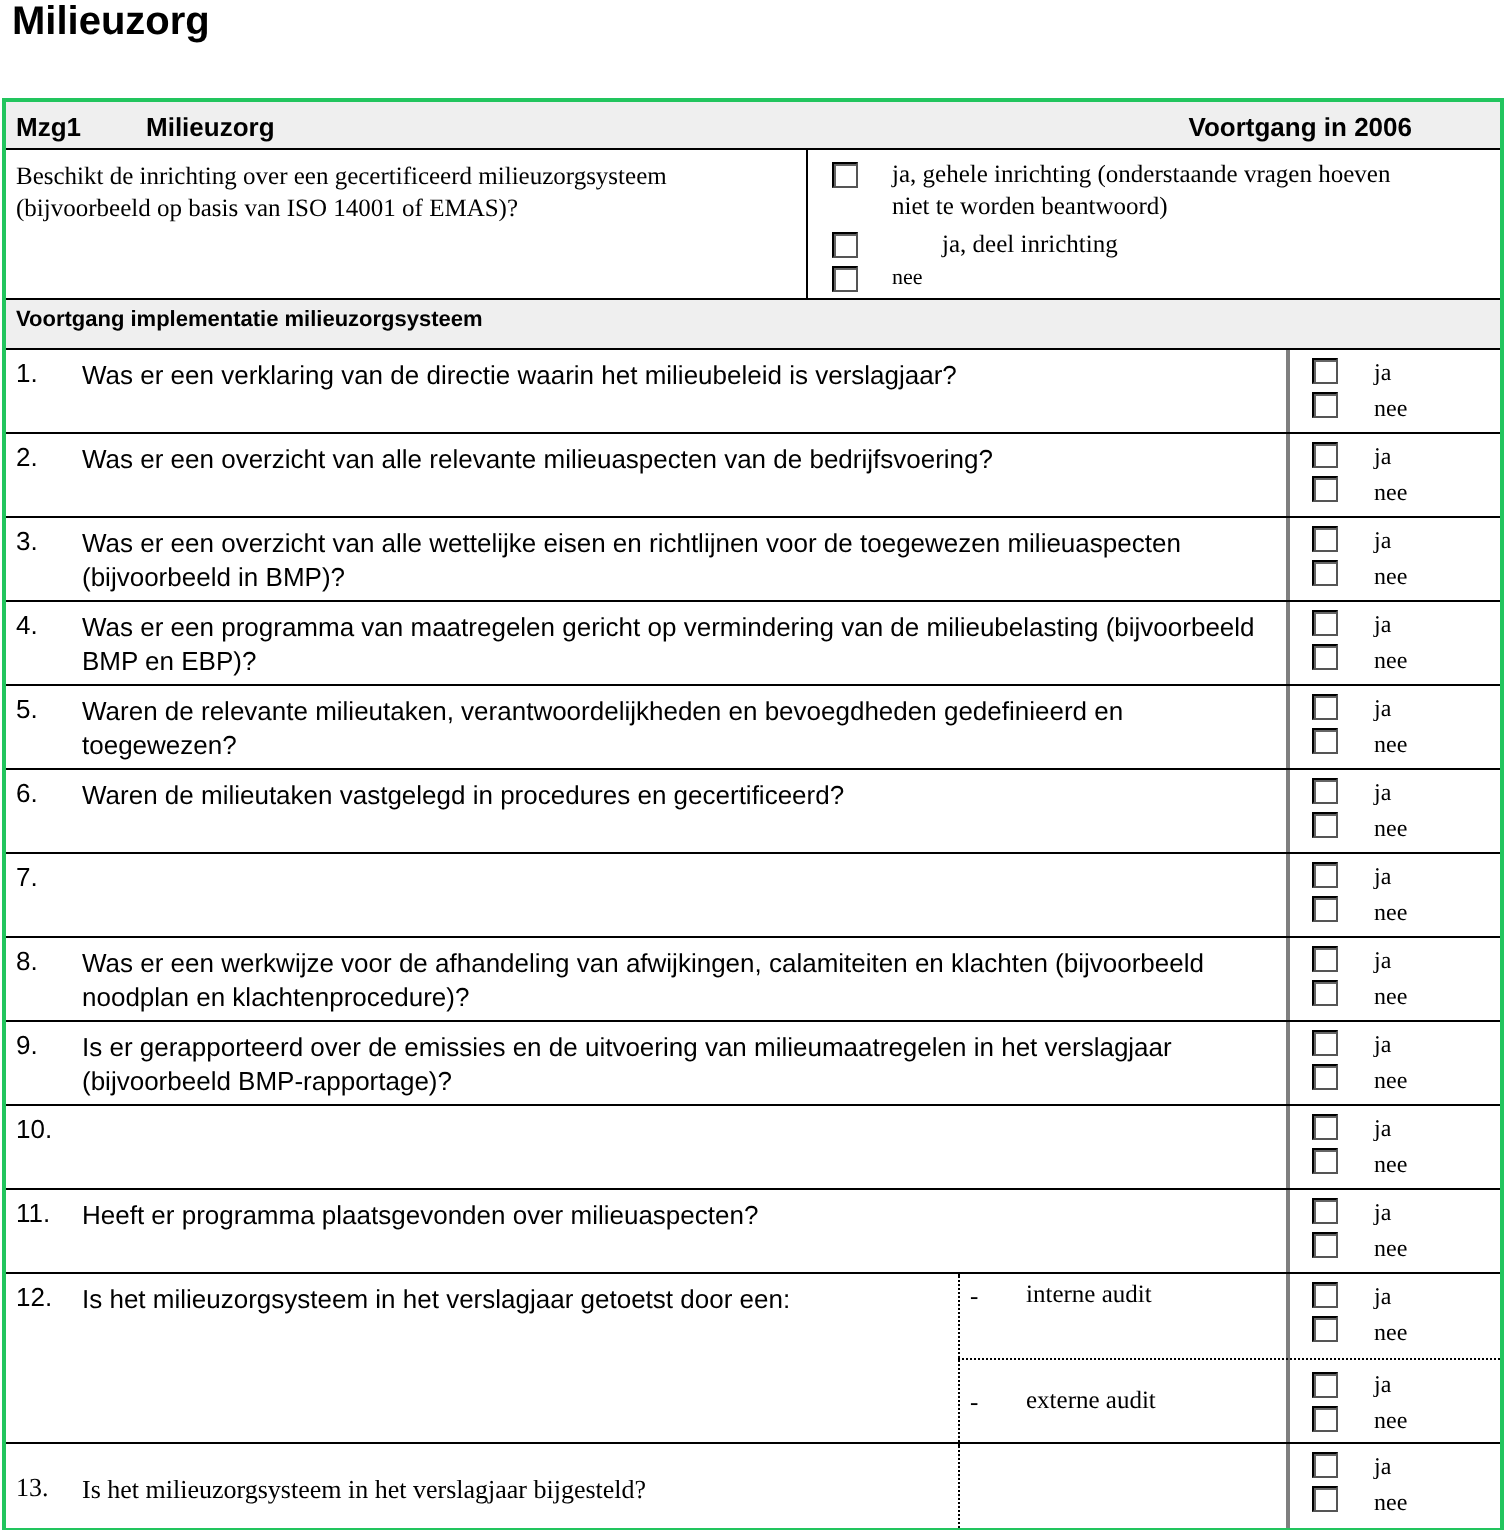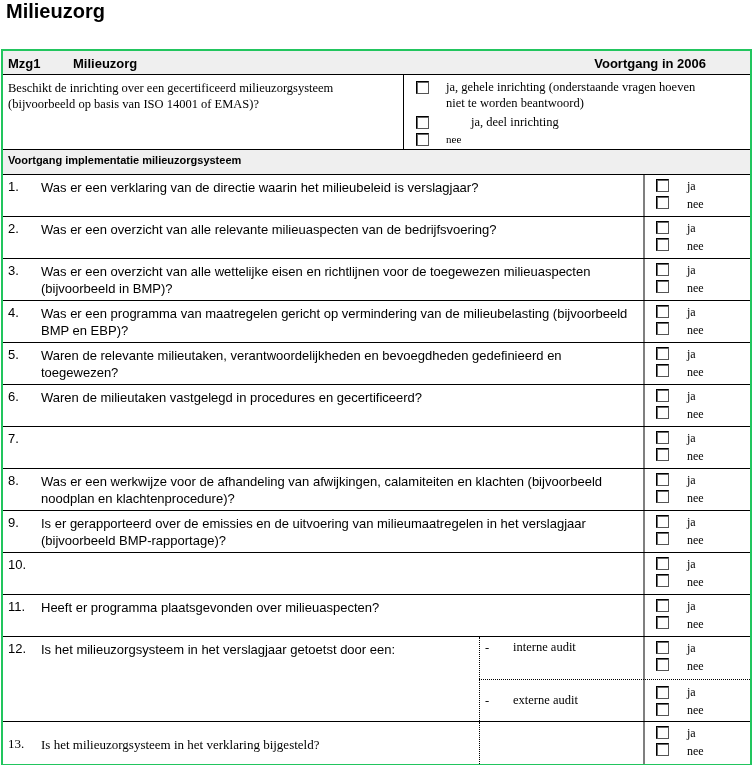--- a/index.html
+++ b/index.html
@@ -192,21 +192,21 @@
     <span class="sub-lbl serif" style="left:482px;top:57px;">-</span>
     <span class="sub-lbl serif" style="left:510px;top:56px;">externe audit</span>
     <span class="cb" style="left:653px;top:49px;"></span>
     <span class="ja serif" style="left:684px;top:48px;">ja</span>
     <span class="cb" style="left:653px;top:66px;"></span>
     <span class="ja serif" style="left:684px;top:66px;">nee</span>
   </div>
 
   <div class="row serif" style="top:671px;height:42px;border-top:0;">
     <span class="qnum" style="top:14px;">13.</span>
-    <span class="qtext" style="top:14px;width:430px;">Is het milieuzorgsysteem in het verklaring bijgesteld?</span>
+    <span class="qtext" style="top:14px;width:430px;">Is het milieuzorgsysteem in het verslagjaar bijgesteld?</span>
     <div class="vdiv-dot" style="left:476px;"></div>
     <div class="vdiv-gray" style="left:640px;"></div>
     <span class="cb" style="left:653px;top:4px;"></span>
     <span class="ja serif" style="left:684px;top:4px;">ja</span>
     <span class="cb" style="left:653px;top:21px;"></span>
     <span class="ja serif" style="left:684px;top:22px;">nee</span>
   </div>
 
 </div>
 

